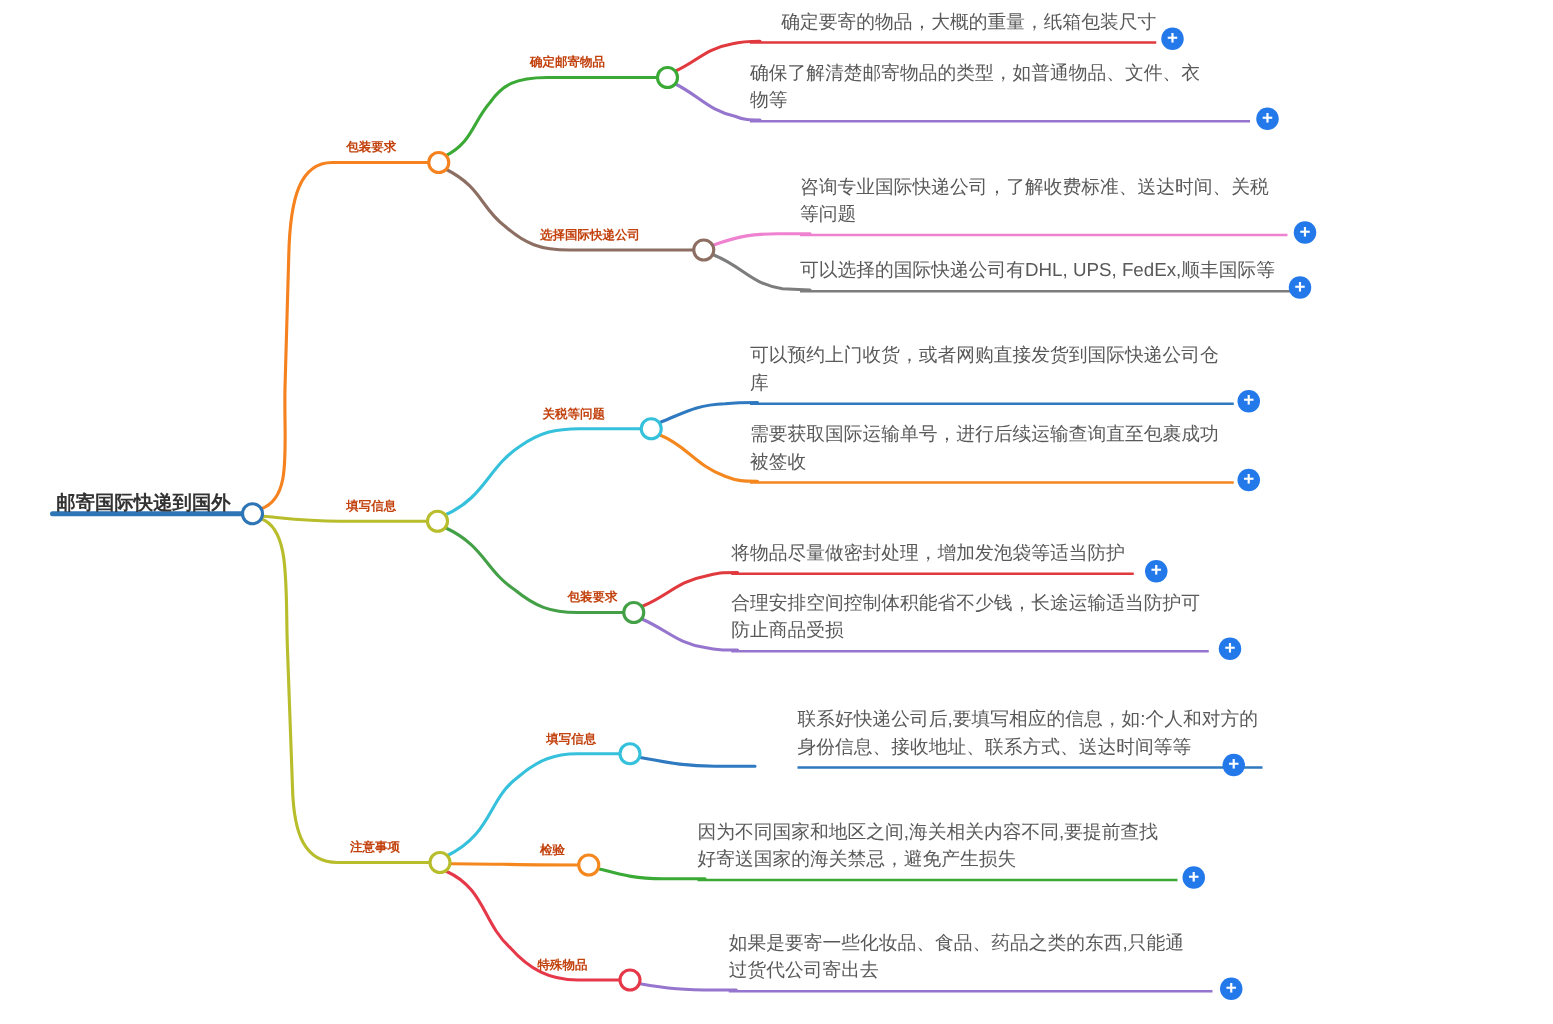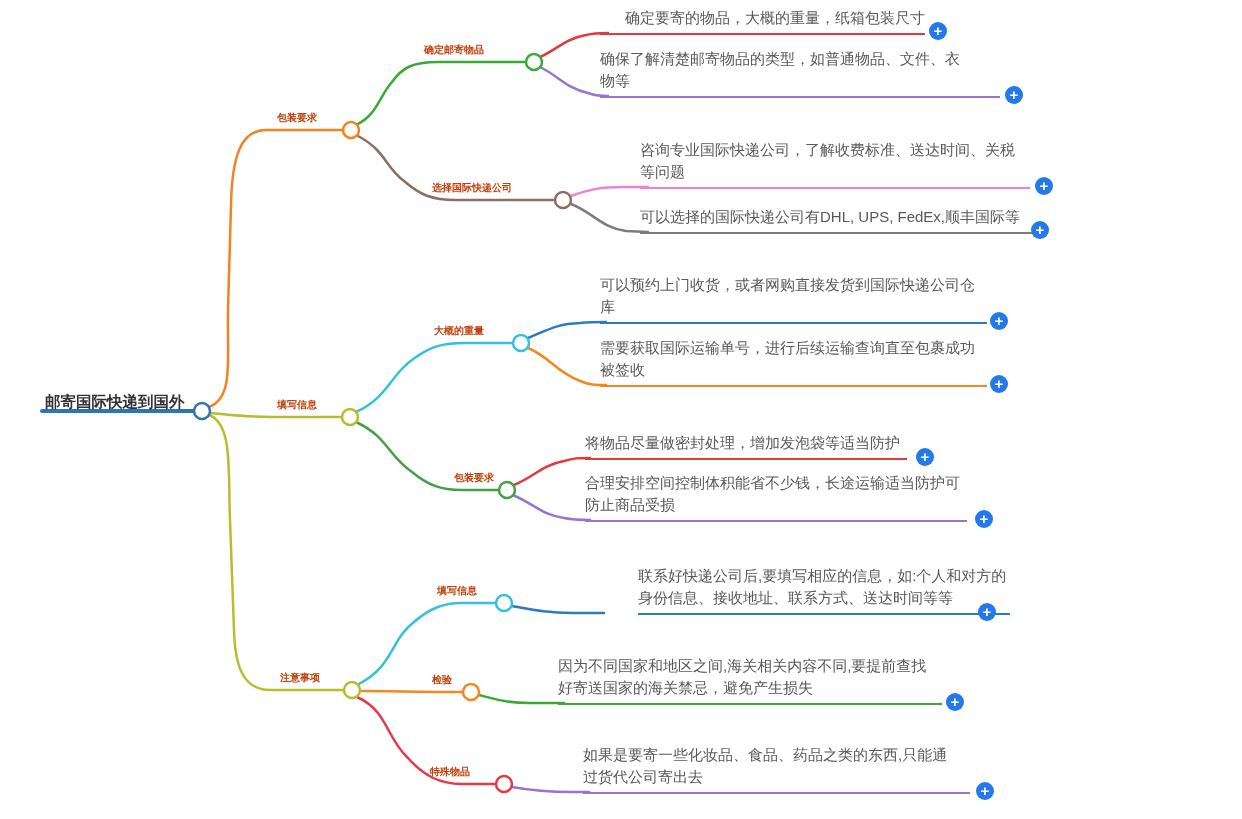--- a/index.html
+++ b/index.html
@@ -63,21 +63,21 @@
       <circle cx="504" cy="784" r="8" stroke="#e5394a"></circle>
     </g>
   </svg>
 
   <div class="node-label root-label" style="left:45px;top:392px;">邮寄国际快递到国外</div>
   <div class="node-label" style="left:277px;top:111px;">包装要求</div>
   <div class="node-label" style="left:277px;top:398px;">填写信息</div>
   <div class="node-label" style="left:280px;top:671px;">注意事项</div>
   <div class="node-label" style="left:424px;top:43px;">确定邮寄物品</div>
   <div class="node-label" style="left:432px;top:181px;text-align:right;">选择国际快递公司</div>
-  <div class="node-label" style="left:434px;top:324px;">大概的重量</div>
+  <div class="node-label" style="left:434px;top:324px;">关税等问题</div>
   <div class="node-label" style="left:437px;top:471px;margin-left:17px;">包装要求</div>
   <div class="node-label" style="left:437px;top:584px;">填写信息</div>
   <div class="node-label" style="left:432px;top:673px;">检验</div>
   <div class="node-label" style="left:430px;top:765px;">特殊物品</div>
 
   <div class="leaf" style="left:600px;top:7px;width:325px;border-color:#e0393e;text-align:right;">
     <div class="leaf-text">确定要寄的物品，大概的重量，纸箱包装尺寸</div>
   </div>
   <div class="leaf" style="left:600px;top:48px;width:400px;border-color:#9575cd;">
     <div class="leaf-text" style="max-width:366px;">确保了解清楚邮寄物品的类型，如普通物品、文件、衣物等</div>

